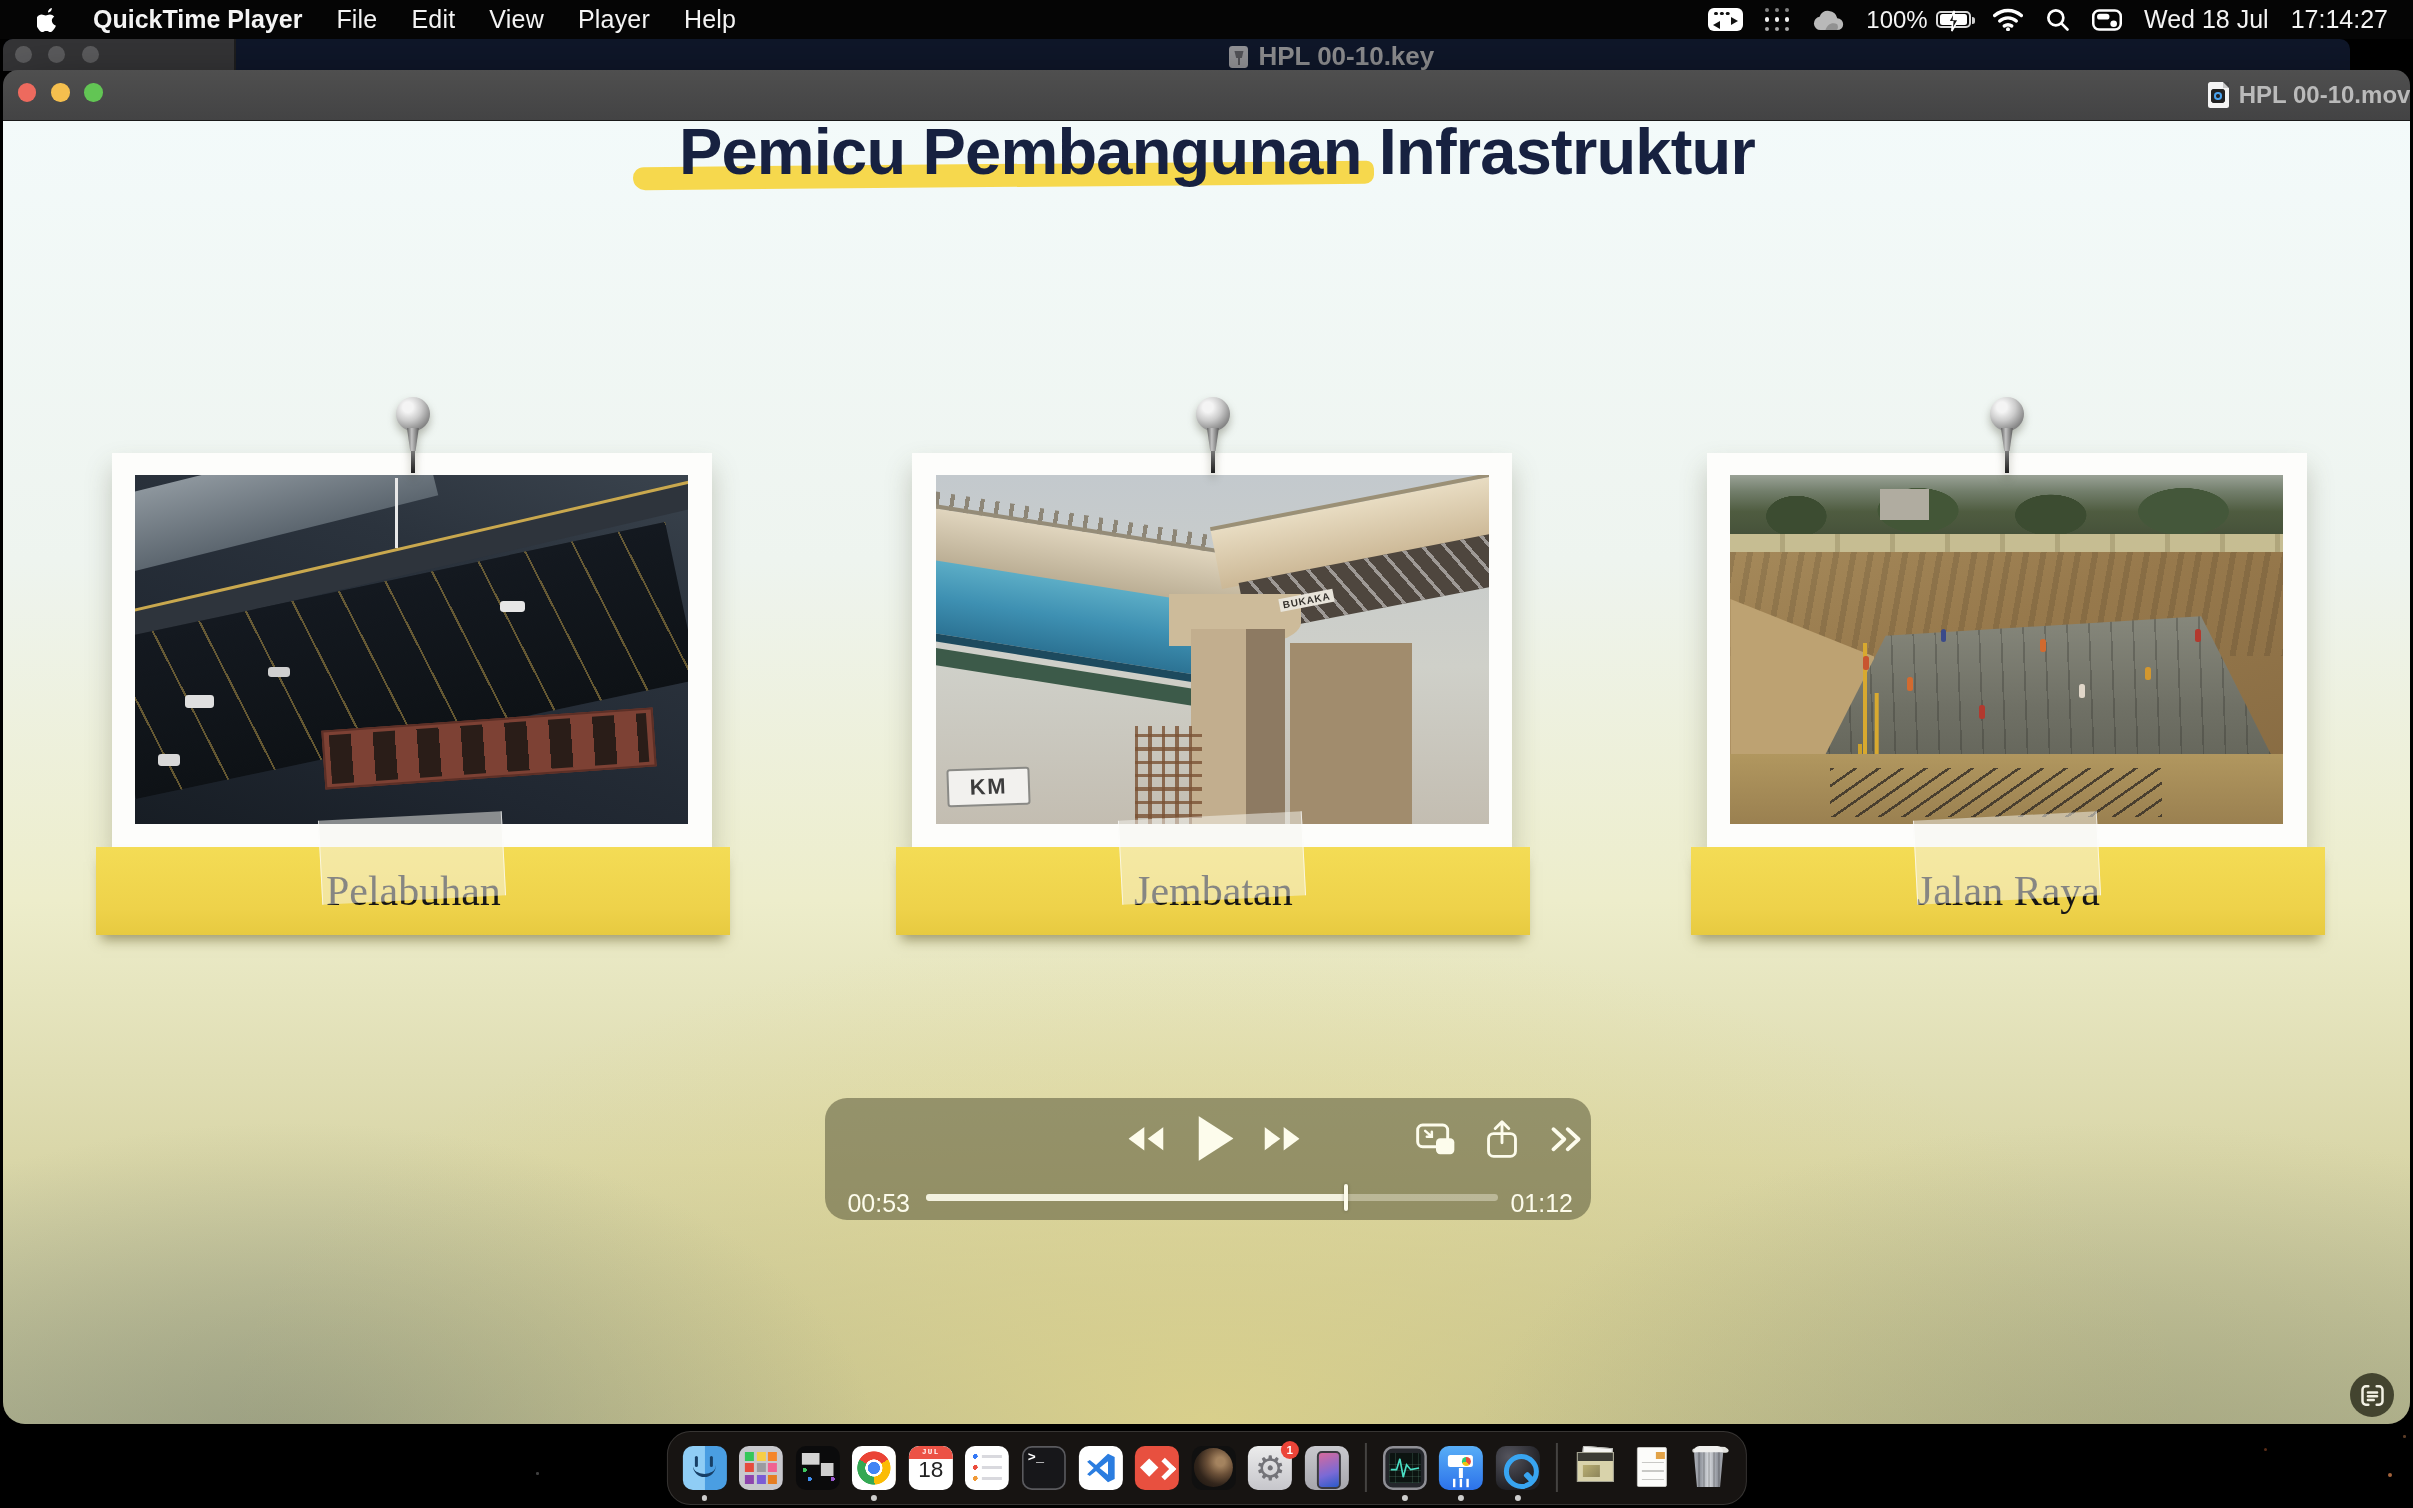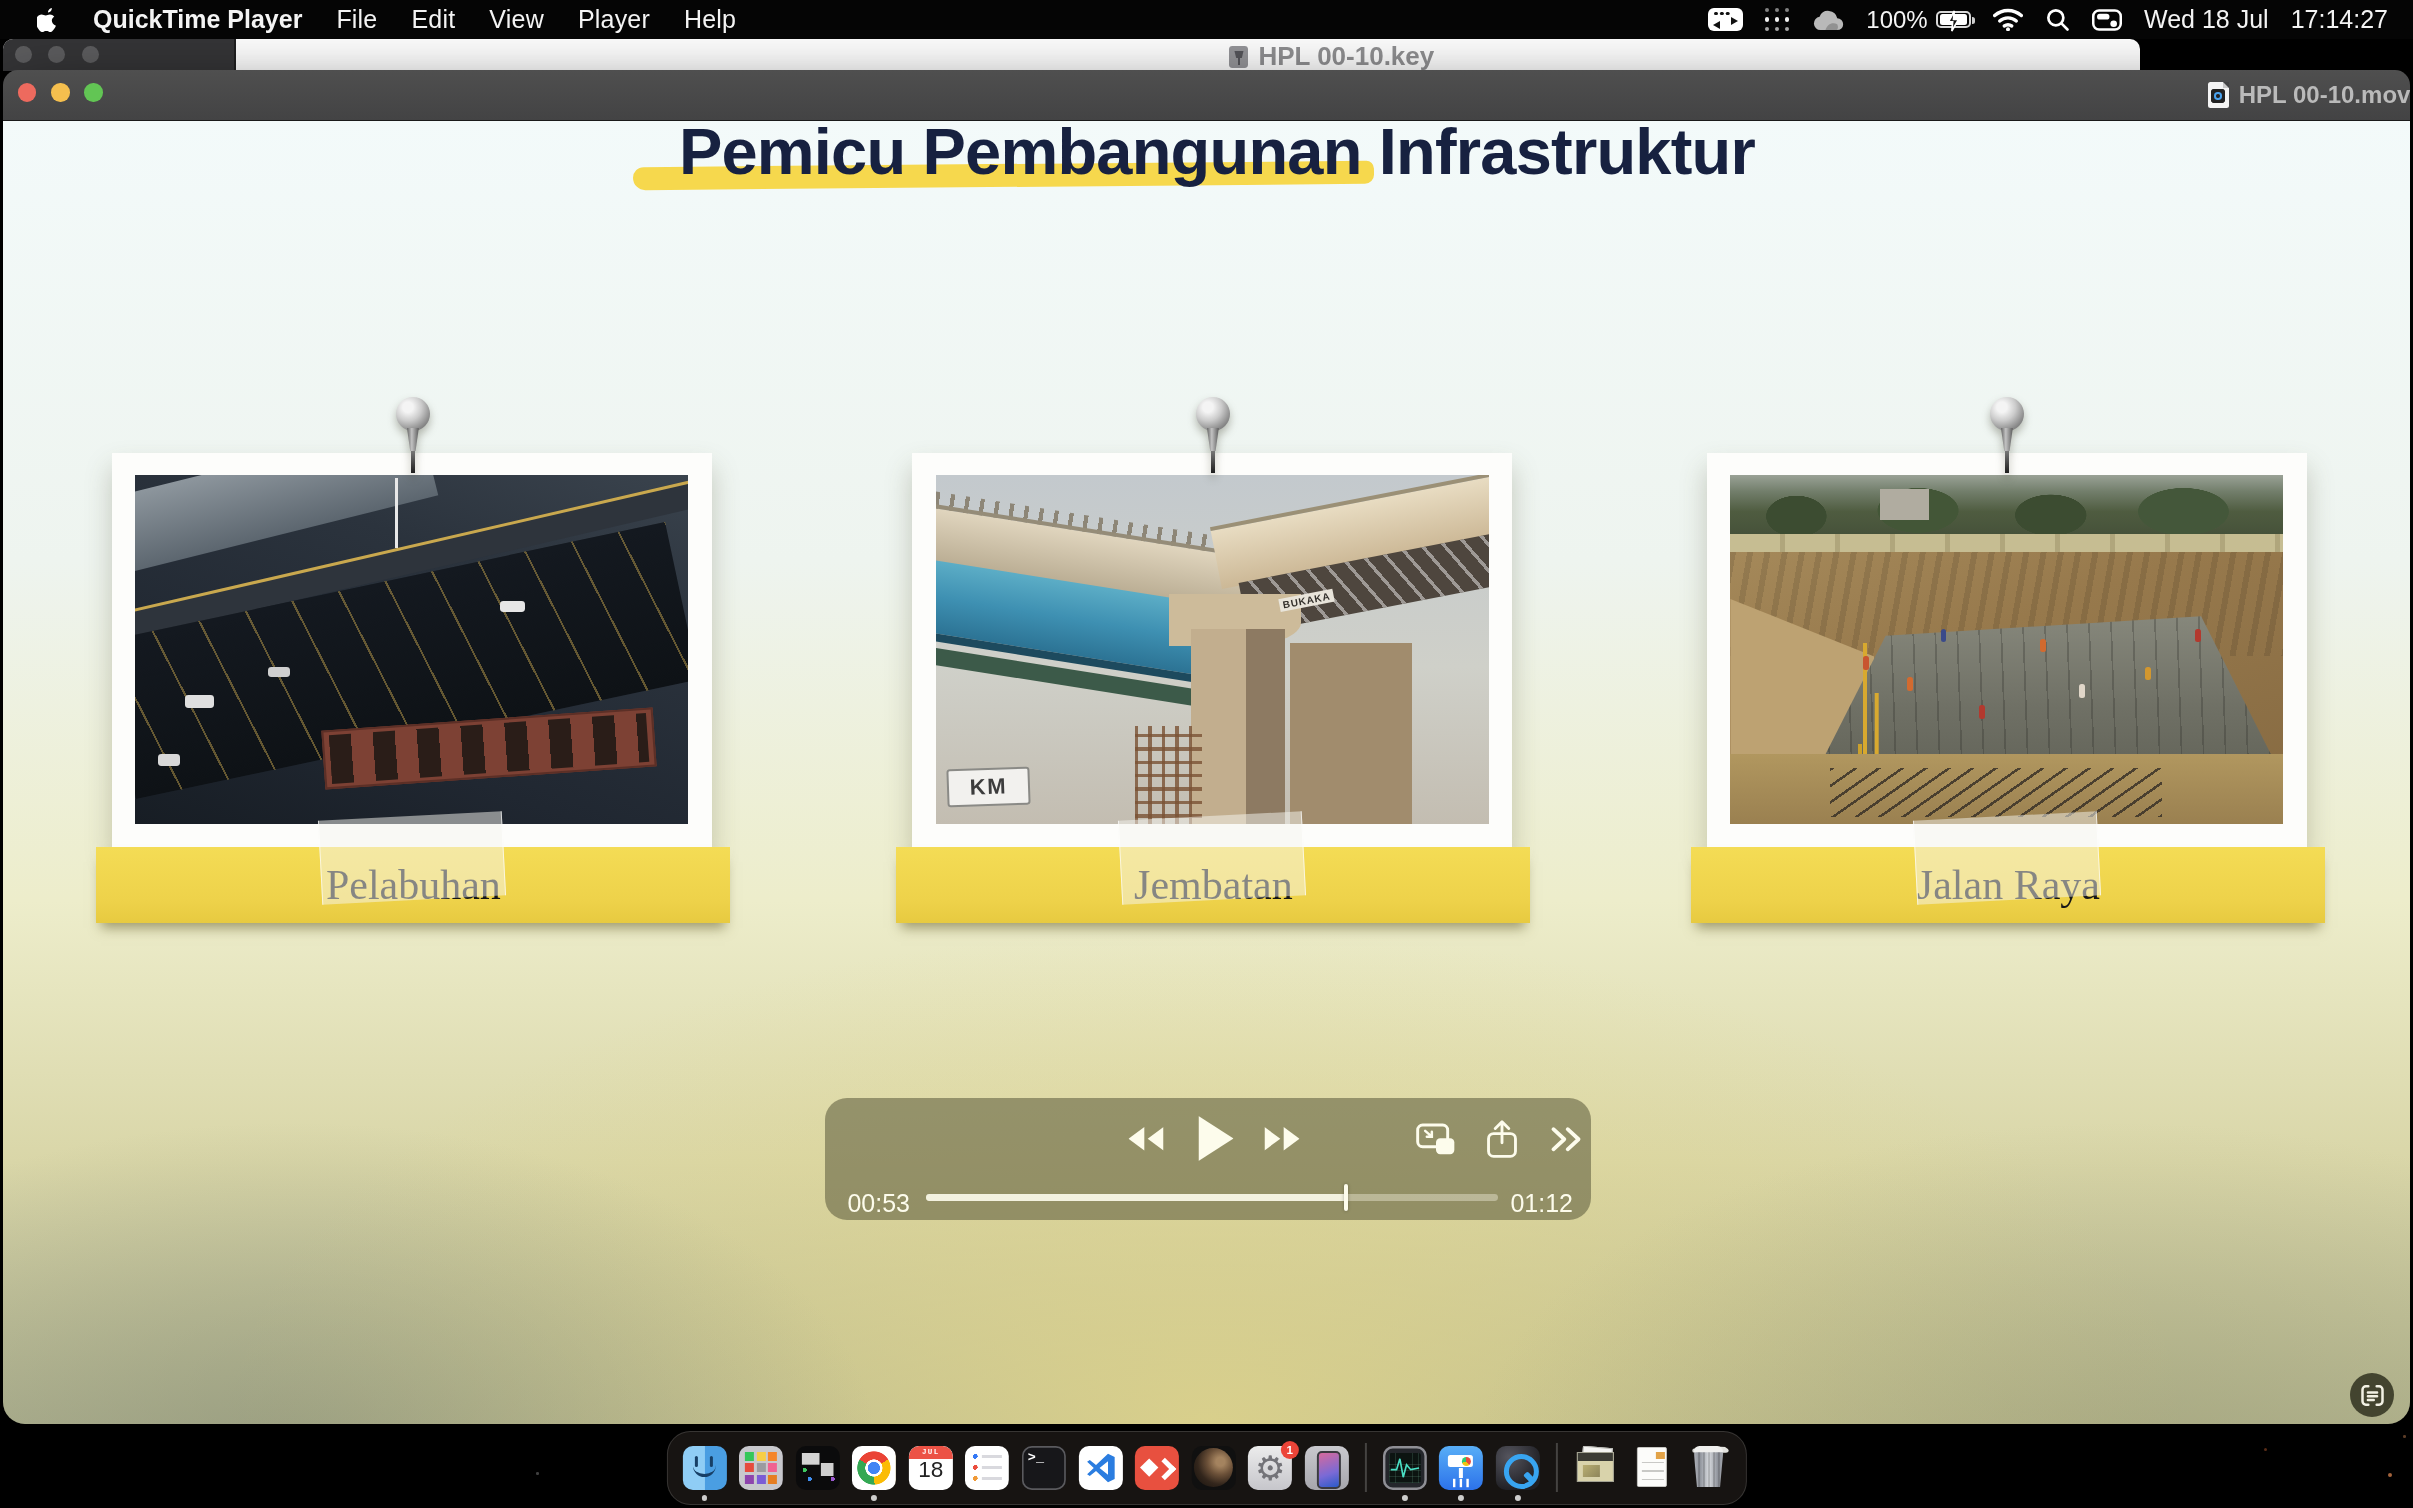--- a/index.html
+++ b/index.html
@@ -30,21 +30,21 @@
   .battery-wrap { display:flex; align-items:center; gap:8.4px; }
   .battery-pct { font-size:24px; }
   .battery-body { position:relative; width:35px; height:17.6px; border:2.1px solid rgba(255,255,255,.85); border-radius:5px; }
   .battery-body .fill { position:absolute; inset:1.7px; background:#fff; border-radius:2.5px; }
   .battery-body .nub { position:absolute; right:-5.9px; top:4.2px; width:3.4px; height:7.5px; background:rgba(255,255,255,.8);
                        border-radius:0 2.5px 2.5px 0; }
   .battery-body svg { position:absolute; left:8.4px; top:-2.5px; }
   .clock { white-space:nowrap; }
 
   
-  .keynote-strip { position:absolute; left:3.4px; top:39px; width:2137px; height:32px; background:#ffffff;
+  .keynote-strip { position:absolute; left:3.4px; top:39px; width:2347px; height:32px; background:#0f172a;
                    border-radius:10px 10px 0 0; overflow:hidden; z-index:5; }
   .keynote-strip .left-pane { position:absolute; left:0; top:0; width:231px; height:100%; background:#353537; }
   .keynote-strip .pane-divider { position:absolute; left:231px; top:0; width:1.7px; height:100%; background:#1e1e1f; }
   .kn-dot { position:absolute; top:6.7px; width:17px; height:17px; border-radius:50%; background:#5d5d5f; }
   .kn-title-wrap { position:absolute; left:1226px; top:3.4px; display:flex; gap:10px; align-items:flex-start; }
   .kn-doc-icon { width:19px; height:22.6px; background:#96969a; border-radius:3.4px; position:relative; margin-top:3.4px; }
   .kn-doc-icon::after { content:""; position:absolute; left:5px; top:5px; width:9.2px; height:7.5px; background:#55555a;
                         clip-path:polygon(0 0,100% 0,80% 100%,20% 100%); }
   .kn-doc-icon::before { content:""; position:absolute; left:8.4px; top:11.7px; width:2.5px; height:7.5px; background:#55555a; }
   .kn-title { color:#909092; font-size:26px; font-weight:700; line-height:28.5px; }
@@ -85,21 +85,21 @@
   .pin .neck { width:15px; height:23.5px; margin:-3.4px auto 0; background:linear-gradient(90deg,#3f3f3f,#c2c2c2 45%,#4c4c4c);
     clip-path:polygon(10% 0,90% 0,68% 100%,32% 100%); }
   .pin .needle { width:3.4px; height:22px; margin:0 auto; background:linear-gradient(180deg,#777,#1e1e1e); }
   .polaroid { position:absolute; top:338px; width:600px; height:395px; background:#fdfdfb;
     box-shadow:0 15px 25px rgba(80,80,50,.28); z-index:3; }
   .photo { position:absolute; top:360px; width:553px; height:349px; overflow:hidden; z-index:4; }
   .photo > div { position:absolute; }
   .tape { position:absolute; top:701px; width:184px; height:84px; background:rgba(246,246,240,.5);
     border-left:0.8px solid rgba(255,255,255,.65); border-right:0.8px solid rgba(255,255,255,.65);
     transform:rotate(-3deg); z-index:8; }
-  .card-label { position:absolute; top:732px; width:634px; height:76px;
+  .card-label { position:absolute; top:732px; width:634px; height:88px;
     background:linear-gradient(180deg,#f4dc55,#eed24a 70%,#e7ca40);
     box-shadow:0 10px 11.7px -5px rgba(95,88,35,.55); z-index:7;
     font-family:"Liberation Serif", serif; font-size:42px; color:#161616;
     display:flex; align-items:center; justify-content:center; }
 
   
   .photo1 { background:linear-gradient(200deg,#3a434d 0%,#2b333d 30%,#202731 70%,#171d24 100%); }
   .p1-ships { left:-8%; top:-4%; width:62%; height:22%; transform:rotate(-14deg);
     background:linear-gradient(180deg,#8d969d,#5c666f); }
   .p1-pier { left:-10%; top:20%; width:120%; height:8%; transform:rotate(-13deg);

